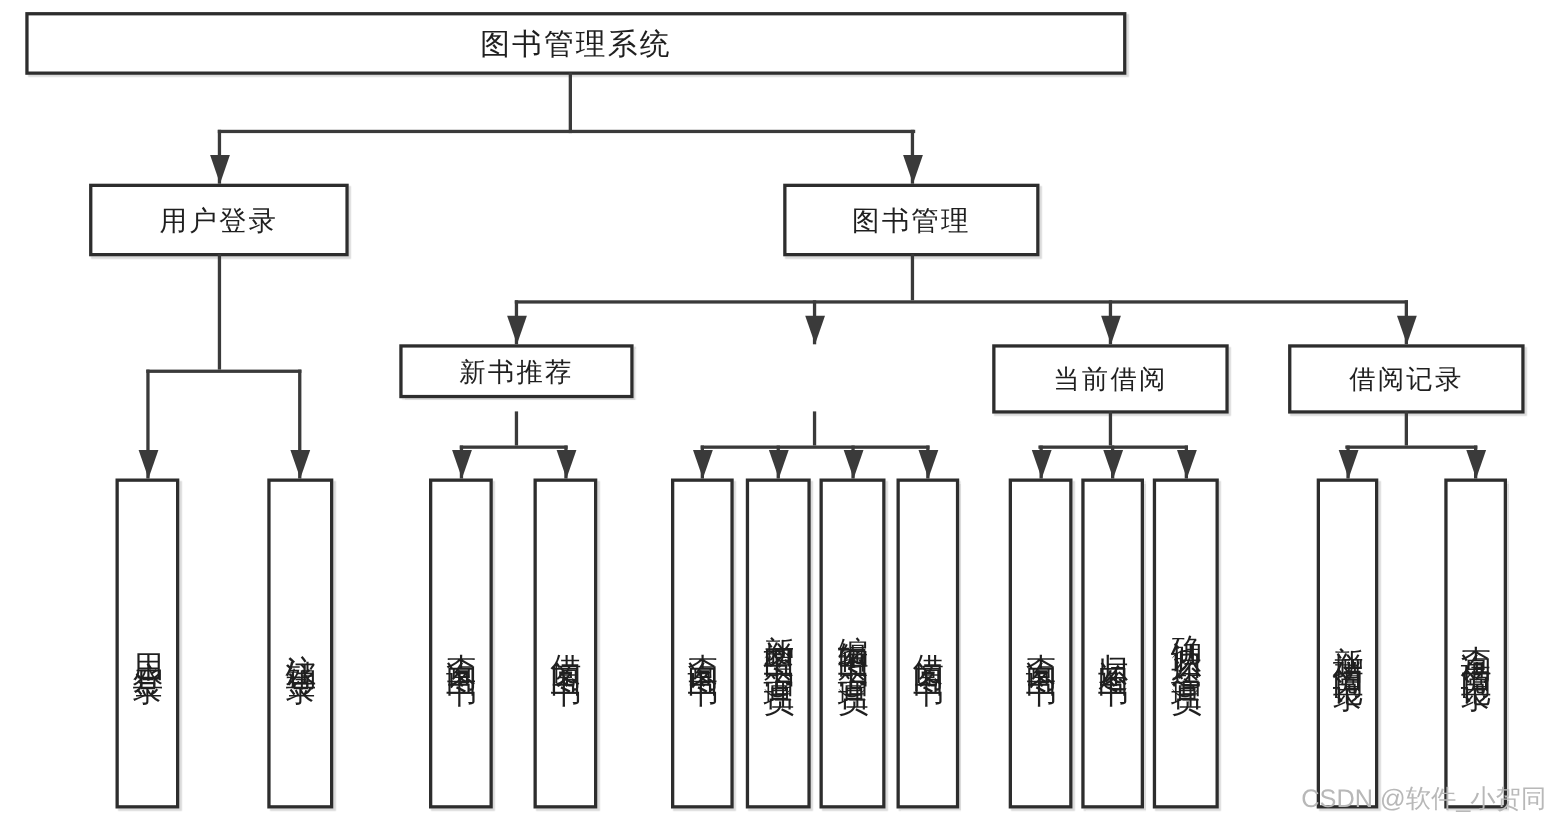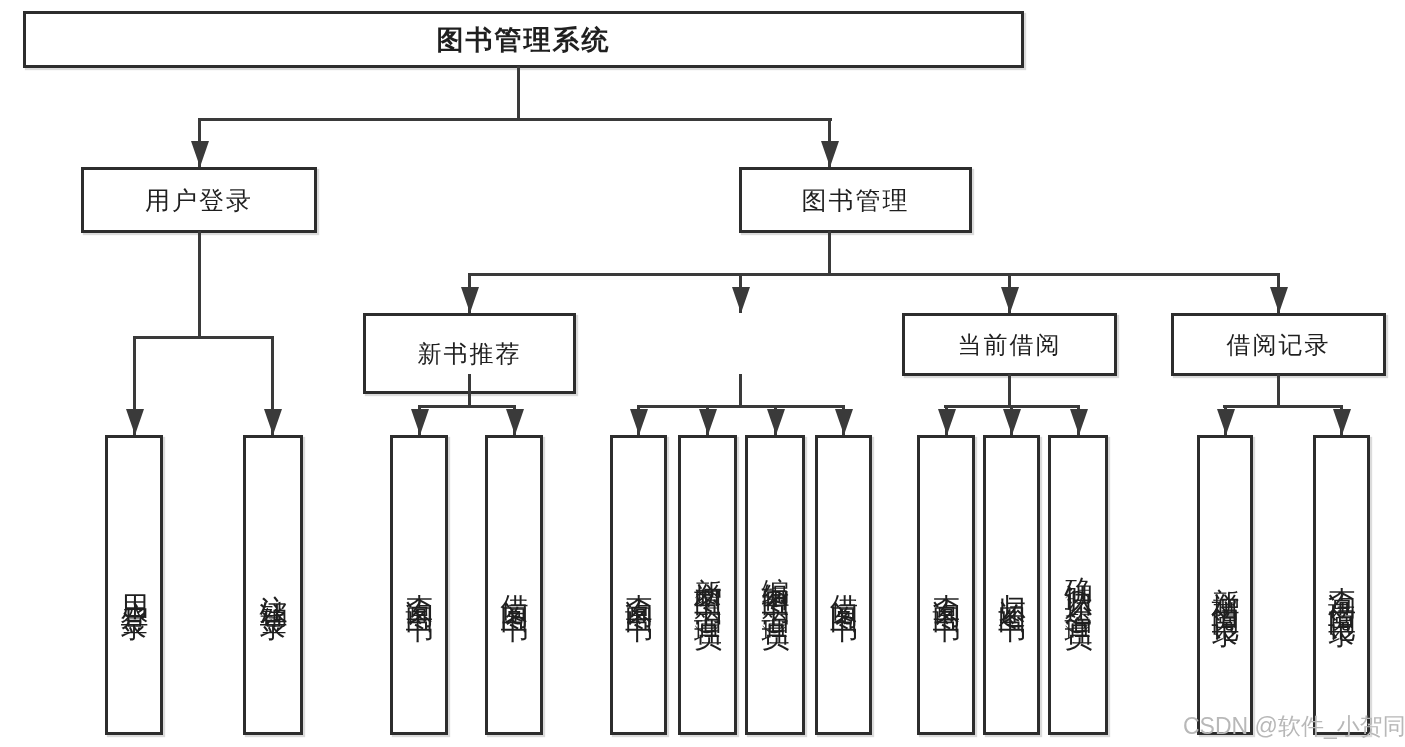--- a/index.html
+++ b/index.html
@@ -16,21 +16,21 @@
     background:var(--background);overflow:hidden;
   }
   .box{
     position:absolute;box-sizing:border-box;
     border:3px solid var(--box-border);
     background:var(--background);
     display:flex;align-items:center;justify-content:center;
     color:var(--text);
     box-shadow:2px 2px 1px rgba(0,0,0,0.14);
   }
-  .box-root{font-size:27px;letter-spacing:2px;font-weight:bold;}
+  .box-root{font-size:27px;letter-spacing:2px;}
   .box-l1{font-size:25px;letter-spacing:2px;}
   .box-l2{font-size:24px;letter-spacing:2px;}
   .box-leaf{
     font-size:28px;
   }
   .box-leaf .vtext{
     writing-mode:vertical-rl;
     text-orientation:mixed;
     letter-spacing:0.24em;
     line-height:1;
@@ -56,25 +56,25 @@
 
 <div id="canvas">
 
   <div class="box box-root" style="left:23px;top:11px;width:1001px;height:57px;">
     <span>图书管理系统</span>
   </div>
 
   <div class="box box-l1" style="left:81px;top:167px;width:236px;height:66px;">
     <span>用户登录</span>
   </div>
-  <div class="box box-l1" style="left:712px;top:167px;width:233px;height:66px;margin-left:27px;">
+  <div class="box box-l1" style="left:712px;top:167px;width:233px;height:66px;">
     <span>图书管理</span>
   </div>
 
-  <div class="box box-l2" style="left:363px;top:313px;width:213px;height:81px;">
+  <div class="box box-l2" style="left:363px;top:313px;width:213px;height:49px;">
     <span>新书推荐</span>
   </div>
   <div class="box box-l2" style="left:1171px;top:313px;width:215px;height:63px;">
     <span>借阅记录</span>
   </div>
   <div class="box box-l2" style="left:902px;top:313px;width:215px;height:63px;">
     <span>当前借阅</span>
   </div>
 
   <div class="box box-leaf" style="left:105px;top:435px;width:58px;height:300px;">

